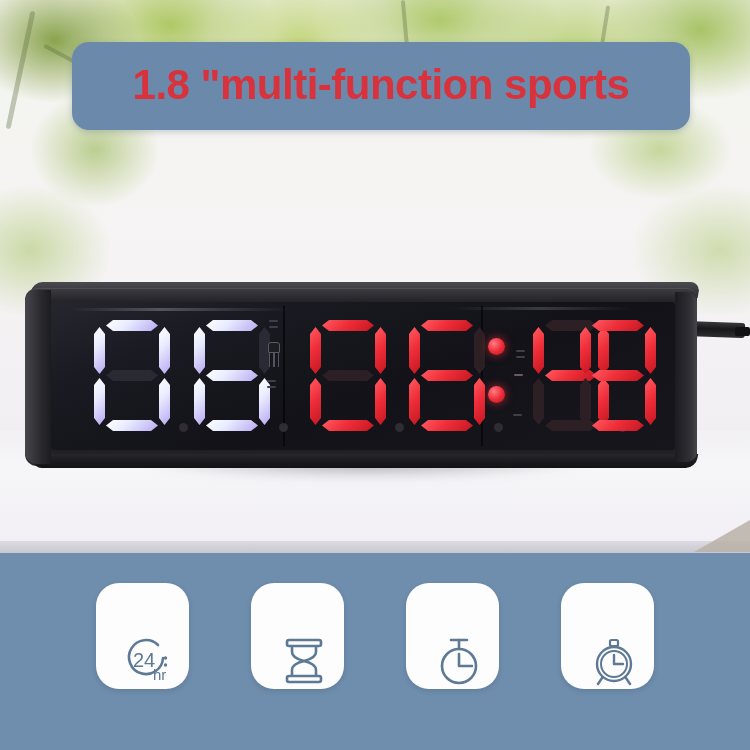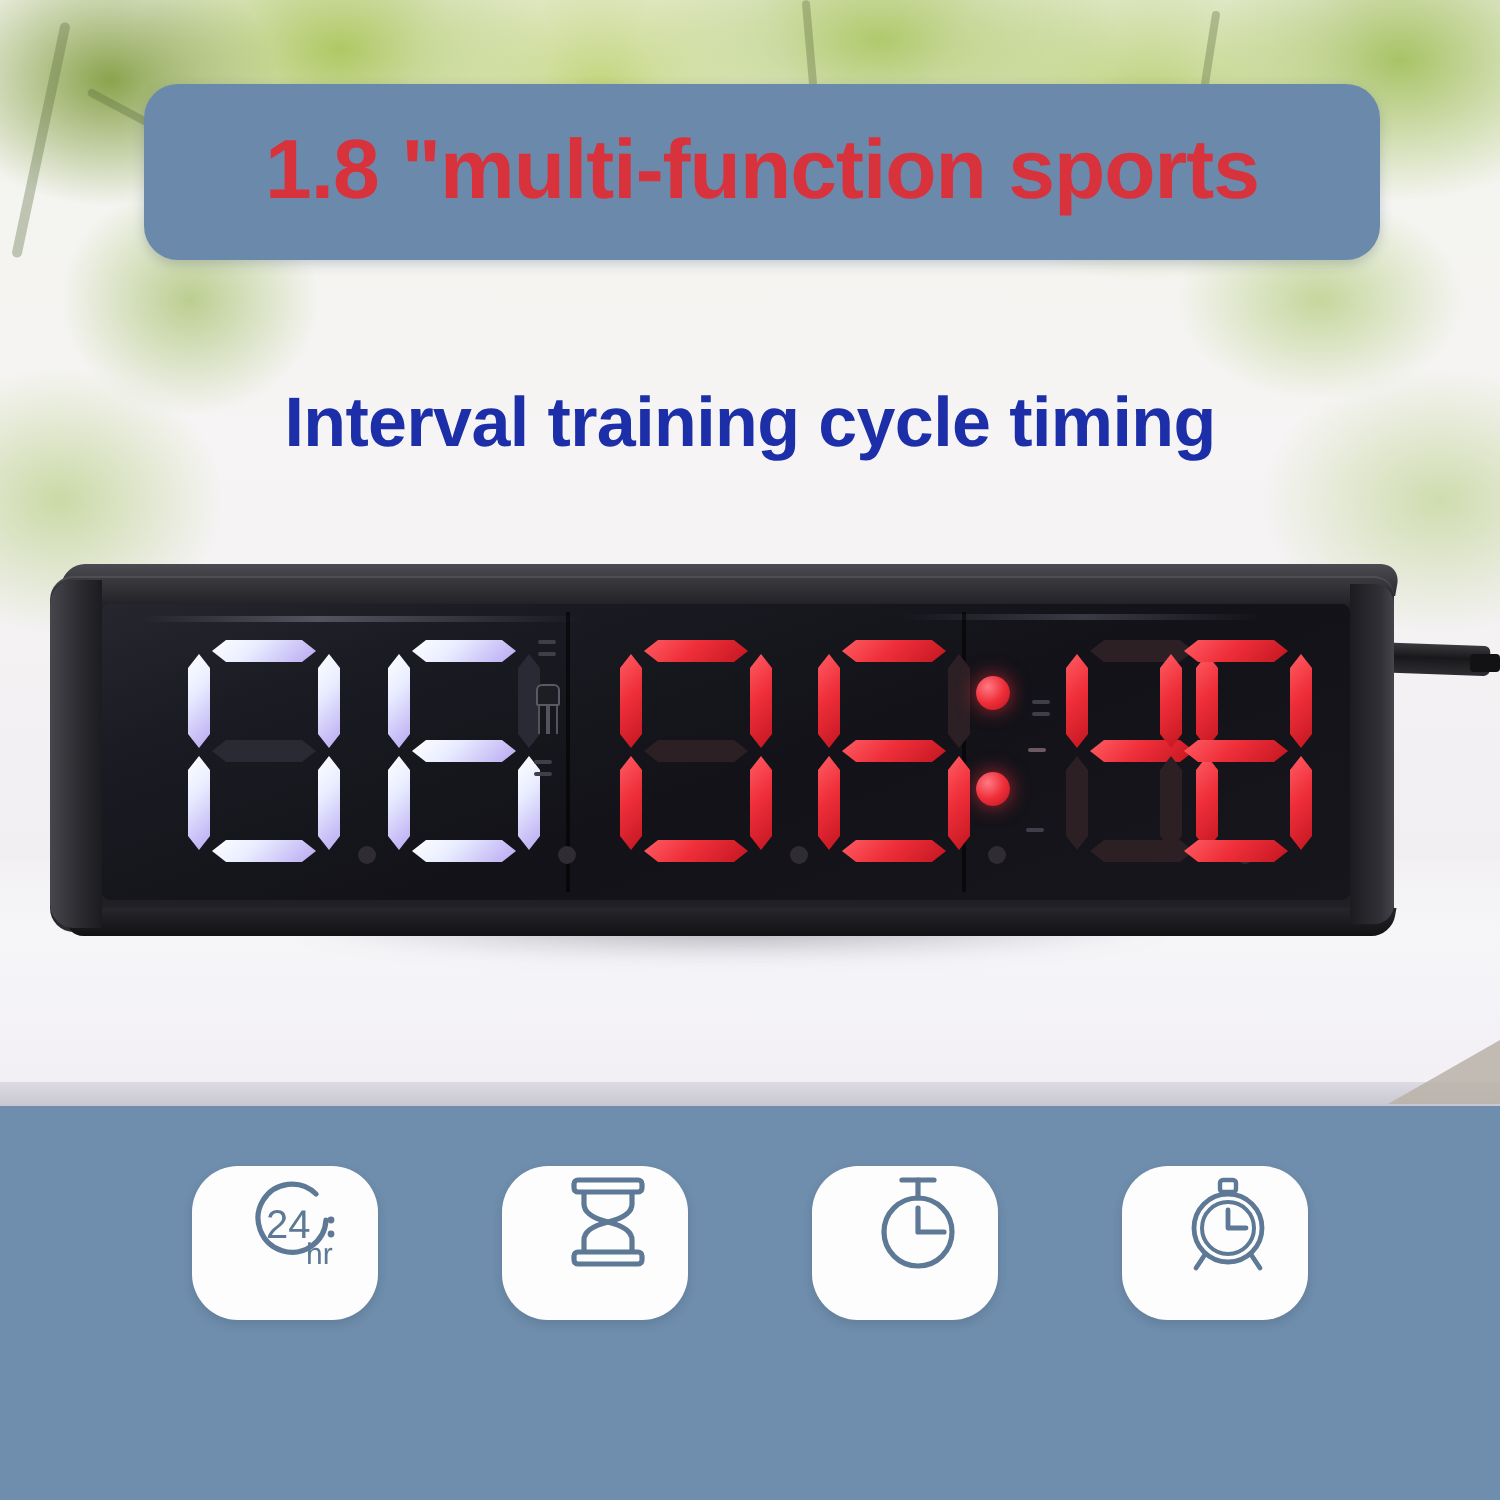--- a/index.html
+++ b/index.html
@@ -218,24 +218,24 @@
   
   .blue-panel {
     position:absolute; left:0; top:553px; width:750px; height:197px;
     background:#6f8dac;
   }
   .icon-row {
     position:absolute; left:0; top:30px; width:750px; height:103px;
     display:flex; justify-content:center; gap:62px;
   }
   .icon-tile {
-    width:93px; height:77px;
+    width:93px; height:106px;
     background:#fdfdfd;
     border-radius:23px;
-    display:flex; align-items:flex-start; justify-content:center;
+    display:flex; align-items:flex-end; justify-content:center;
     box-shadow:0 2px 5px rgba(40,60,85,.18);
     padding-left:13px;
   }
   .icon-tile svg { display:block; }
 </style>
 </head>
 <body>
 
 <div id="page">
 
@@ -246,21 +246,20 @@
     <div class="bg-branch" style="left:600px;top:5px;width:4px;height:80px;transform:rotate(9deg);"></div>
   </div>
   <div class="bg-surface"></div>
   <div class="bg-surface-edge"></div>
   <div class="bg-corner-tri"></div>
 
   <div class="headline-banner">
     <div class="headline-text">1.8 "multi-function sports</div>
   </div>
 
-  <div class="subtitle">Interval training cycle timing</div>
 
   <div class="device-shadow"></div>
   <div class="usb-cable"></div>
   <div class="usb-cable-tip"></div>
 
   <div class="device">
     <div class="device-top-face"></div>
     <div class="device-body"></div>
     <div class="device-bottom-face"></div>
     <div class="device-left-edge"></div>

